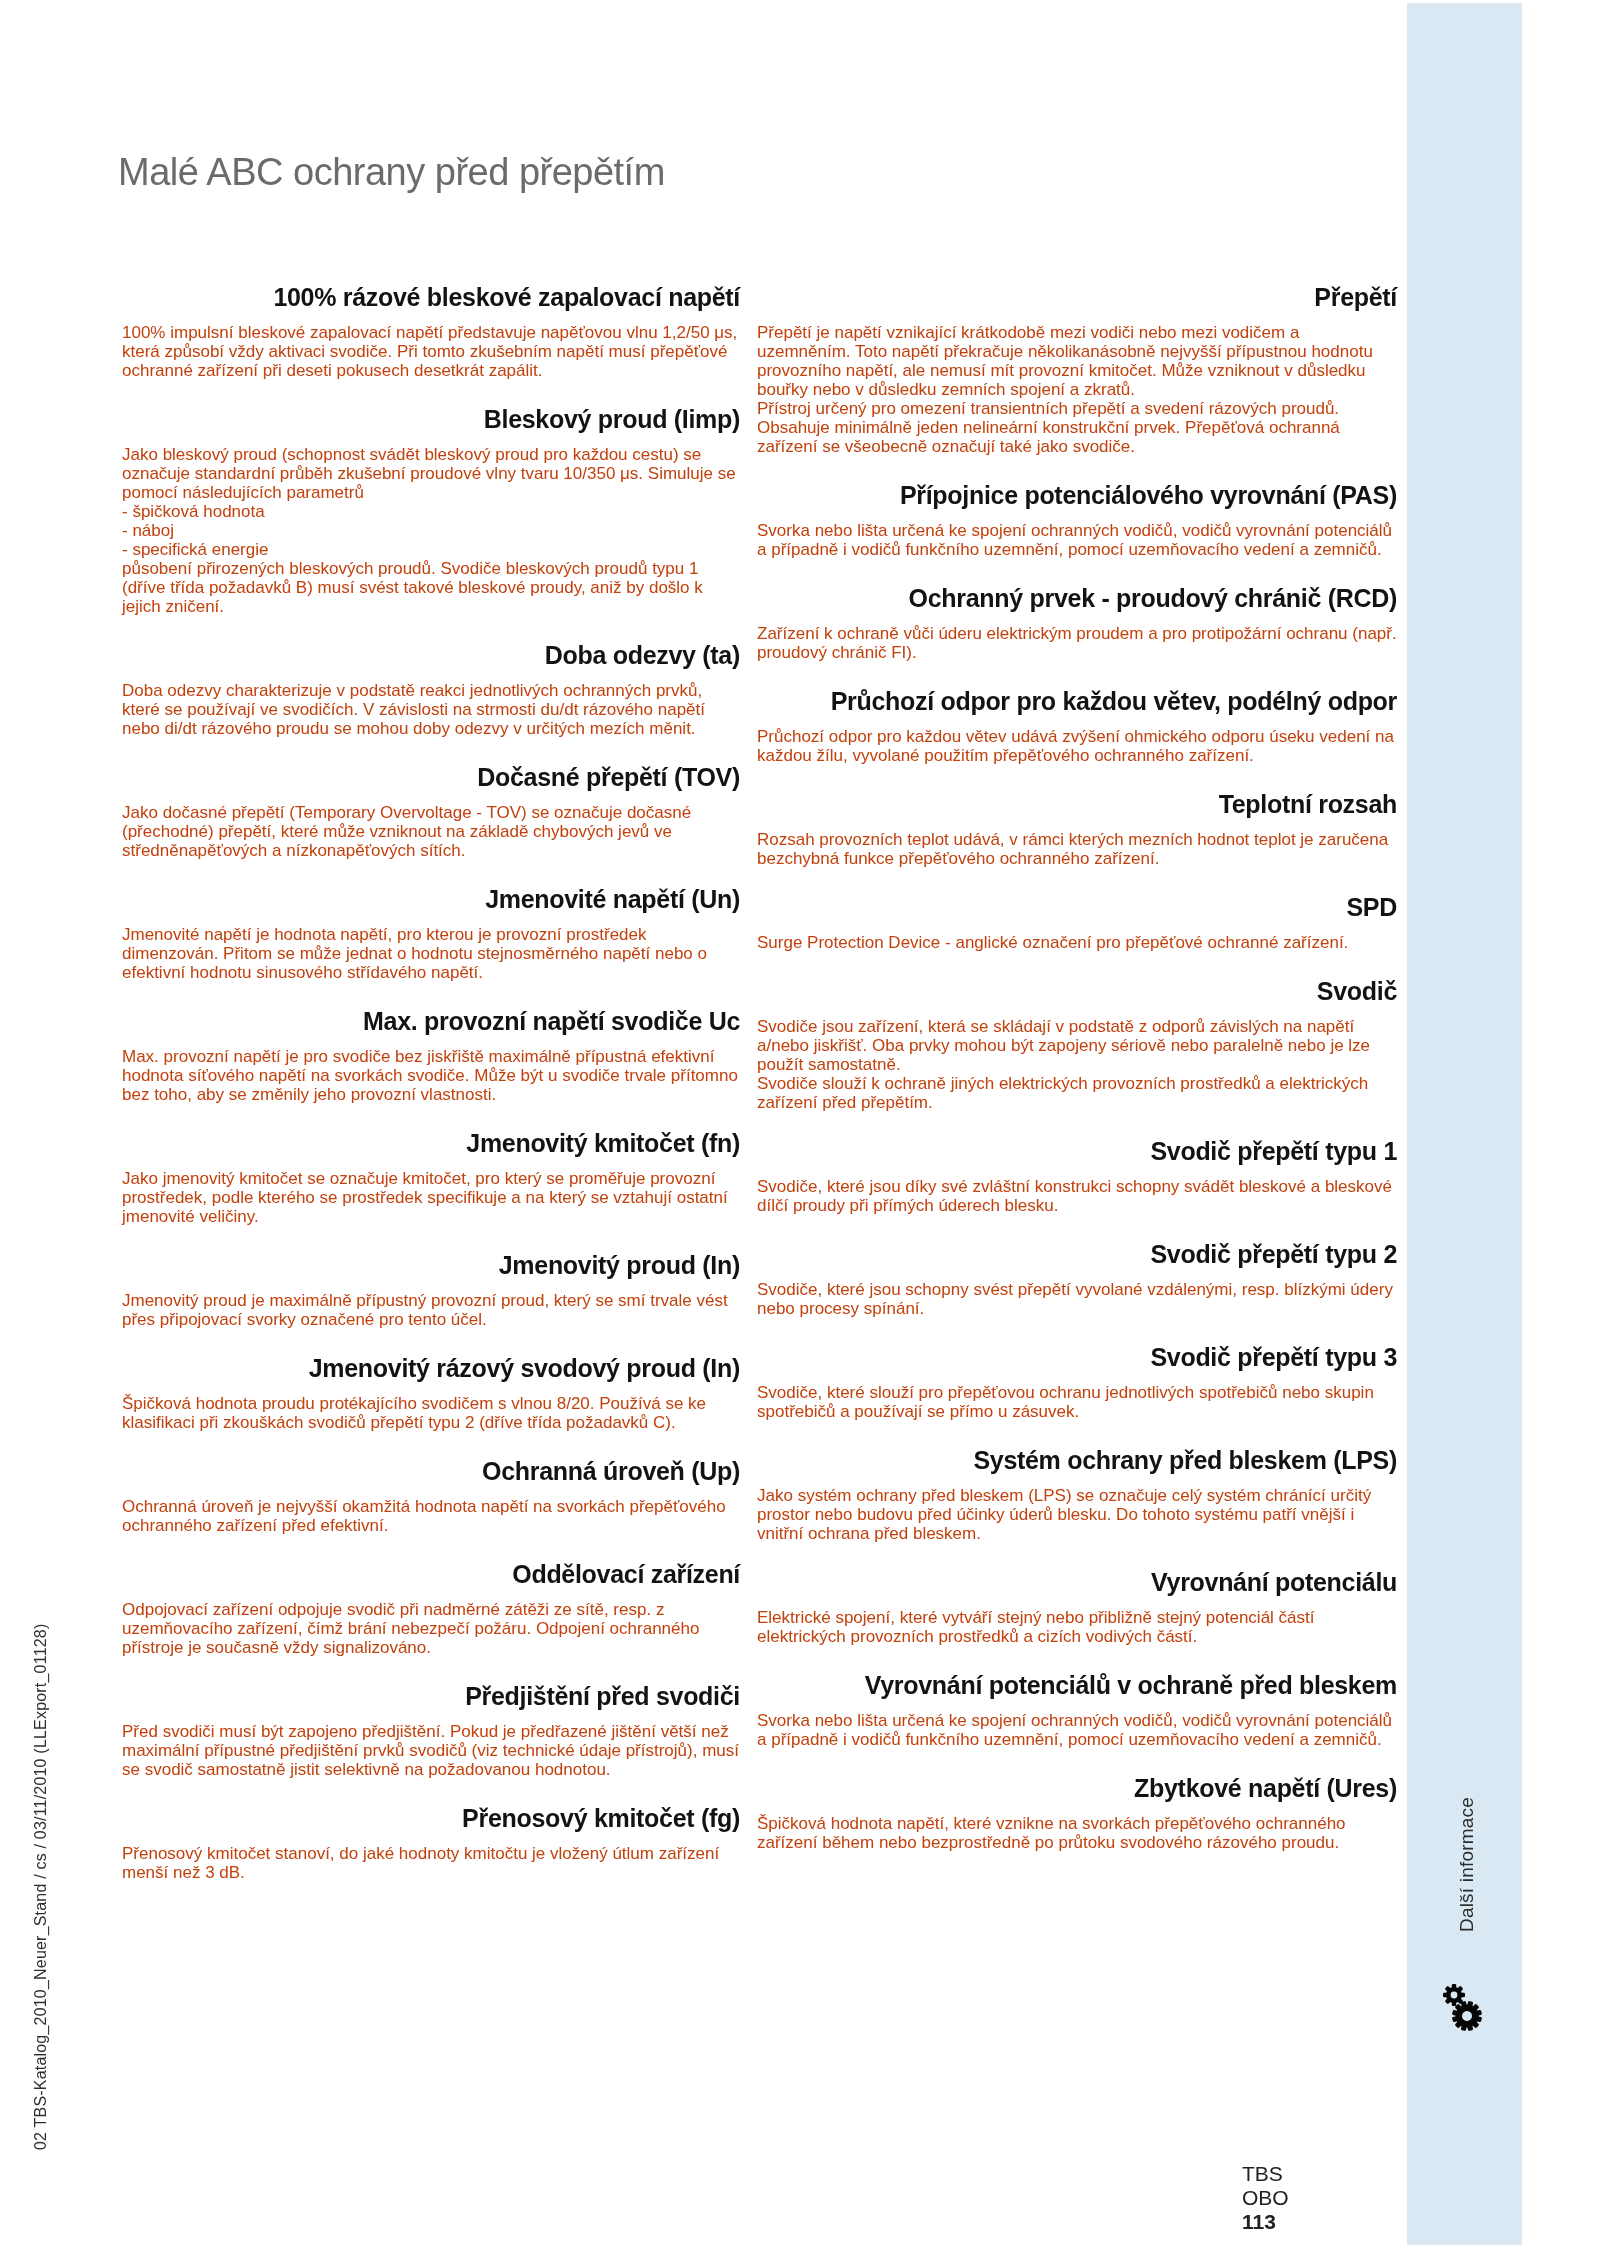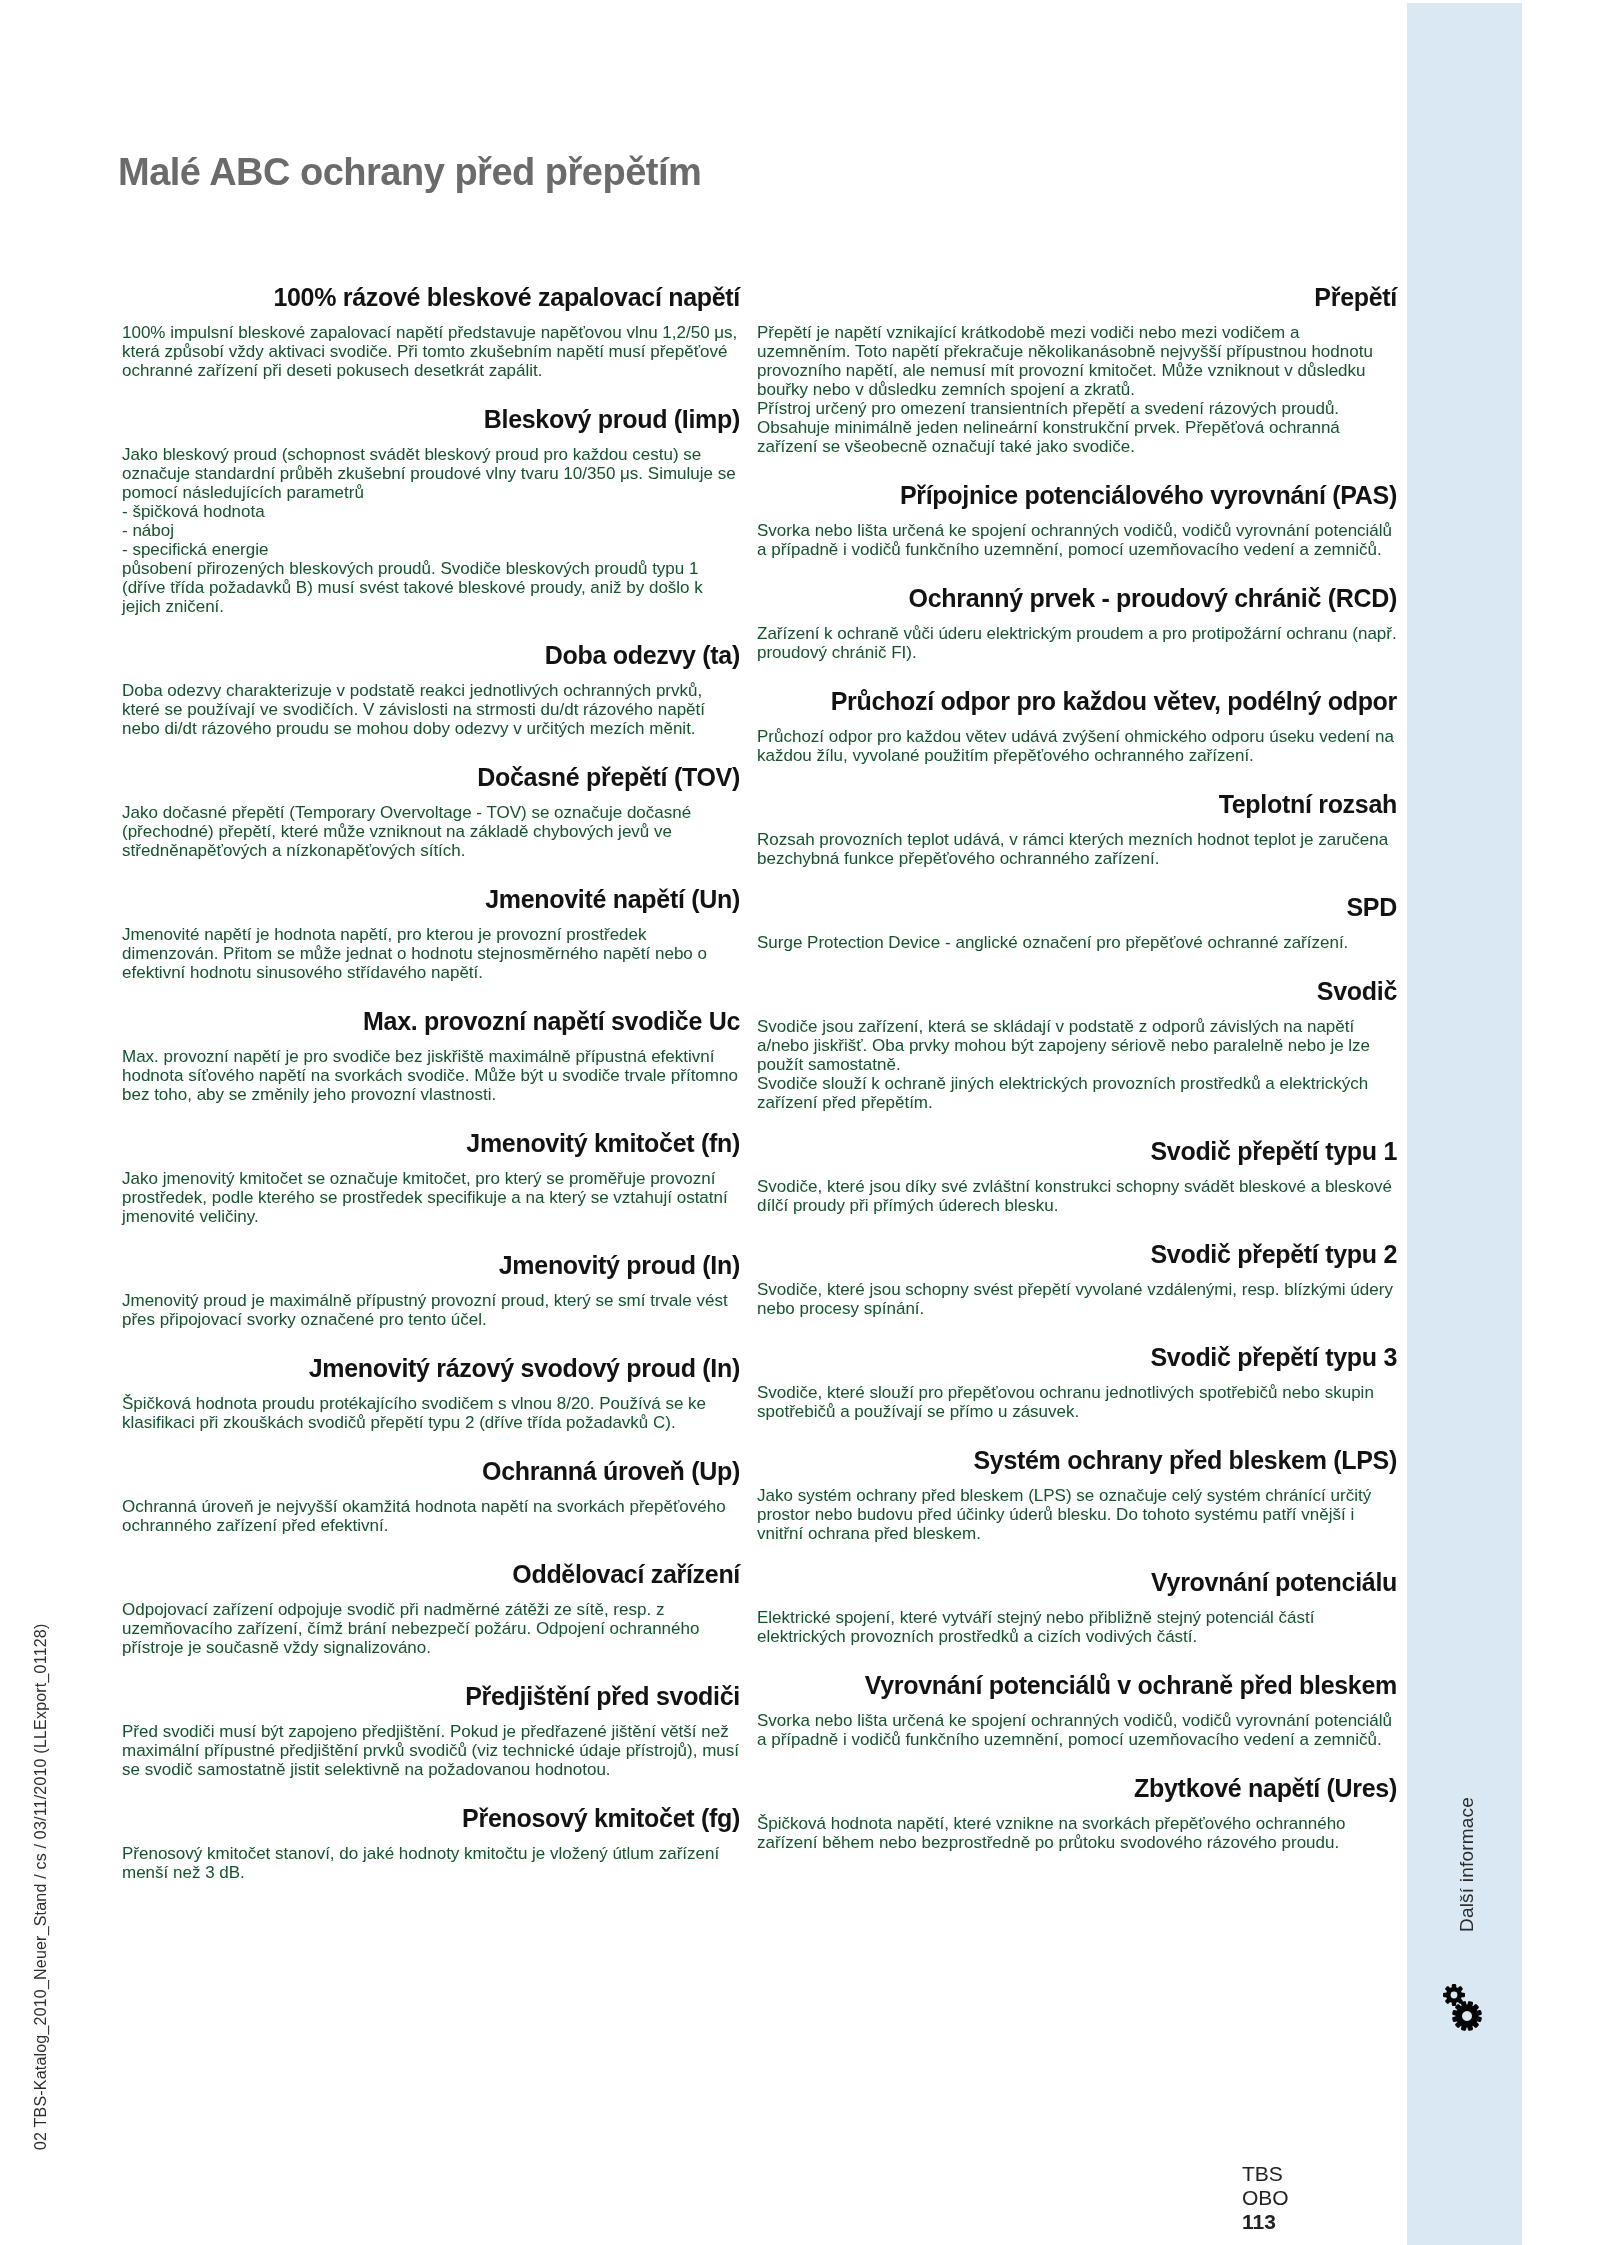--- a/index.html
+++ b/index.html
@@ -53,21 +53,21 @@
     color: #2e2e2e;
     white-space: nowrap;
     letter-spacing: 0.2px;
   }
   
   .page-title {
     position: absolute;
     left: 118px;
     top: 126px;
     font-size: 38px;
-    font-weight: bold;
+    font-weight: normal;
     color: #6b6b6b;
     letter-spacing: -0.5px;
   }
   
   .col {
     position: absolute;
     top: 282px;
   }
   .col-left  { left: 122px; width: 618px; }
   .col-right { left: 757px; width: 640px; }
@@ -78,21 +78,21 @@
     font-weight: bold;
     color: #131313;
     letter-spacing: -0.3px;
     text-align: right;
   }
   .col h3:first-child { margin-top: 0; }
   .col p {
     margin: 0;
     font-size: 17px;
     line-height: 19px;
-    color: #14532d;
+    color: #c2410c;
     white-space: pre-line;
   }
   
   .footer {
     position: absolute;
     top: 2162px;
     left: 1212px;
     width: 182px;
     font-size: 21px;
     color: #222222;

